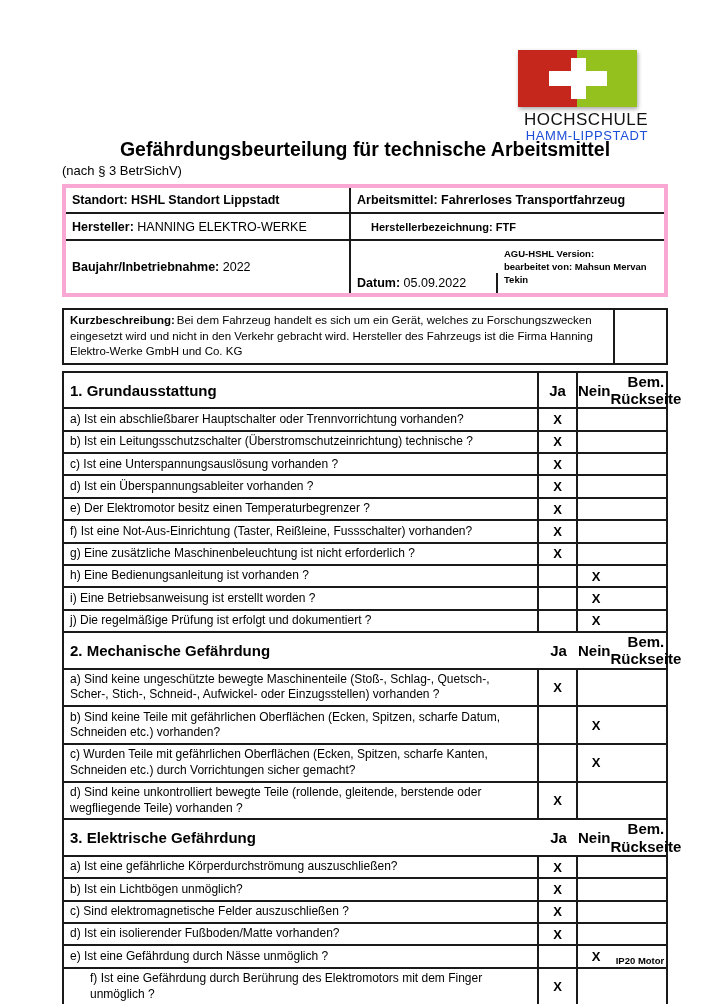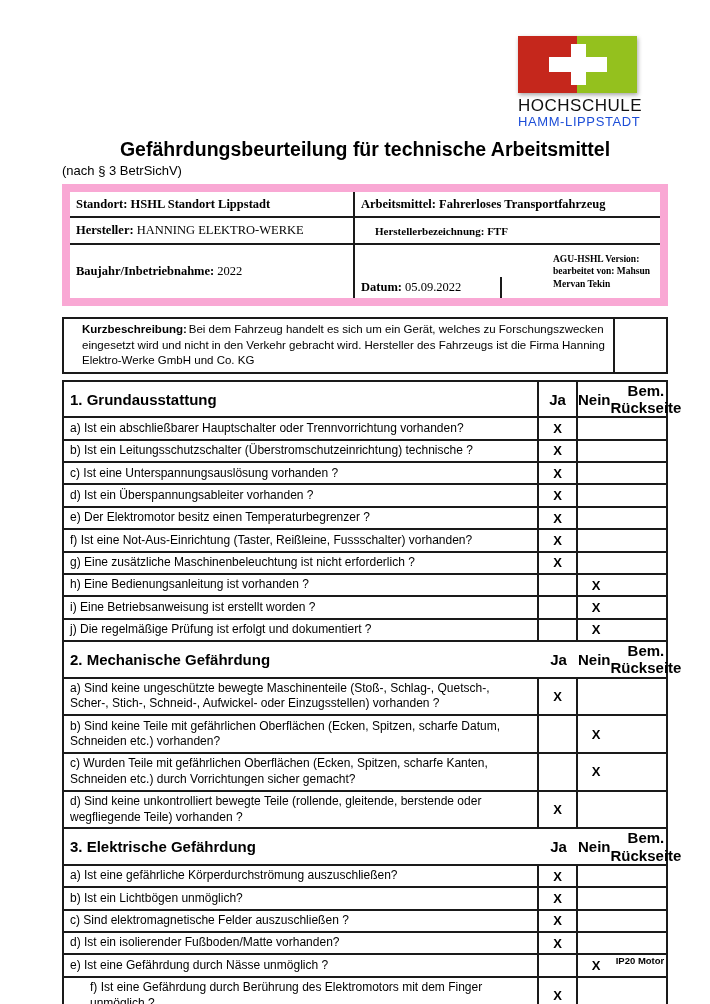--- a/index.html
+++ b/index.html
@@ -4,64 +4,64 @@
 <style>
   * { box-sizing: border-box; margin: 0; padding: 0; }
   html,body { background:#ffffff; }
   body {
     width:710px; height:1004px; position:relative; overflow:hidden;
     font-family:"Liberation Sans", sans-serif; color:#000;
   }
   .b { font-weight:bold; }
 
   
-  .logo { position:absolute; left:518px; top:36px; width:130px; }
+  .logo { position:absolute; left:518px; top:50px; width:130px;text-align:right; }
   .logo-squares { position:relative; width:119px; height:57px; filter:drop-shadow(1px 2px 2px rgba(0,0,0,0.35)); }
   .logo-red   { position:absolute; left:0;  top:0; width:59px; height:57px; }
   .logo-green { position:absolute; left:59px; top:0; width:60px; height:57px; }
   .logo-cross-h { position:absolute; left:31px; top:21px; width:58px; height:15px; background:#fff; }
   .logo-cross-v { position:absolute; left:53px; top:8px;  width:15px; height:41px; background:#fff; }
   .logo-line1 { font-size:17px; letter-spacing:0.5px; color:#111; margin-top:4px; line-height:1.05; }
   .logo-line2 { font-size:13px; letter-spacing:0.6px; color:#1d4ed8; line-height:1.1; }
 
   
   .content { position:absolute; left:62px; top:0; width:606px; }
   .title { margin-top:138px; text-align:center; font-weight:bold; font-size:19.5px; line-height:1.2; }
   .subtitle { text-align:left; font-size:13px; margin-top:2px; margin-bottom:6px; }
 
   
-  .info-table { border:8px solid #f9a8d4; font-size:12.5px;font-family:Liberation Serif, serif; }
+  .info-table { border:4px solid #f9a8d4; font-size:12.5px; }
   .i-row { display:flex; border-bottom:2px solid #1a1a1a; }
   .i-row:last-child { border-bottom:none; }
   .i-cell { display:flex; flex-direction:column; justify-content:center; padding:3px 6px; border-right:2px solid #1a1a1a; }
   .i-cell:last-child { border-right:none; }
   .i-a { width:285px; }
   .i-rest { flex:1; }
   .i-b3 { width:147px;margin-top:32px; }
   .r1 { min-height:26px; }
   .r2 { min-height:27px;gap:14px; }
   .r3 { min-height:40px; }
   .small-bold { font-size:11px; font-weight:bold; }
-  .tiny-bold { font-size:9.5px; font-weight:bold; line-height:1.35;margin-left:45px; }
+  .tiny-bold { font-size:9.5px; font-weight:bold; line-height:1.35; }
 
   
   .kurz { border:2px solid #1a1a1a; margin-top:11px; display:flex; }
-  .kurz-main { flex:1; padding:3px 6px 4px 18px; font-size:11.5px; line-height:1.32; }
+  .kurz-main { flex:1; padding:3px 6px 4px 6px; font-size:11.5px; line-height:1.32; }
   .kurz-main .b { margin-right:2px; }
   .kurz-empty { width:53px; border-left:2px solid #1a1a1a; }
 
   
   .checklist { border:2px solid #1a1a1a; margin-top:6px; }
   .cl-row { display:flex; align-items:stretch; border-bottom:2px solid #1a1a1a; }
   .cl-row:last-child { border-bottom:none;padding-left:20px; }
   .q-cell { flex:1; padding:2.5px 6px; font-size:12px; line-height:1.28; display:flex; align-items:center; border-right:2px solid #1a1a1a; }
   .ja-cell { width:39px; border-right:2px solid #1a1a1a; display:flex; align-items:center; justify-content:center; }
   .nb-cell { width:88px; display:flex; align-items:stretch; }
   .nein-zone { width:36px; display:flex; align-items:center; justify-content:center; }
-  .bem-zone { flex:1; display:flex; align-items:flex-start; justify-content:center; text-align:center; }
+  .bem-zone { flex:1; display:flex; align-items:flex-end; justify-content:center; text-align:center; }
   .mark { font-weight:bold; font-size:13px; }
   .bem-note { font-size:9.5px; font-weight:bold; line-height:1.2; }
 
   .section-row .q-cell { font-weight:bold; font-size:15px; padding:7px 6px; border-right:none; }
   .section-row .col-label { font-weight:bold; font-size:15px; line-height:1.15; text-align:center; }
   .section-row .ja-cell { border-right:none; }
   .section-row.bordered .q-cell { border-right:2px solid #1a1a1a; }
   .section-row.bordered .ja-cell { border-right:2px solid #1a1a1a; }
 
   

